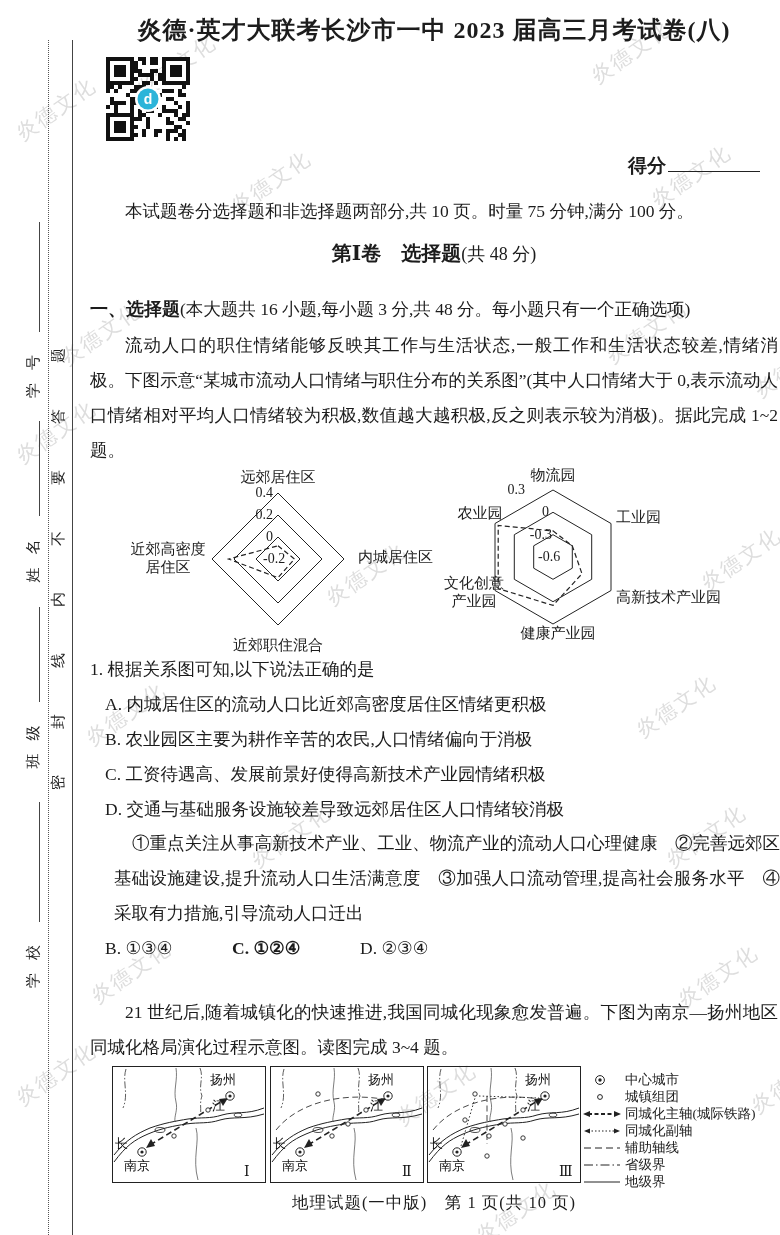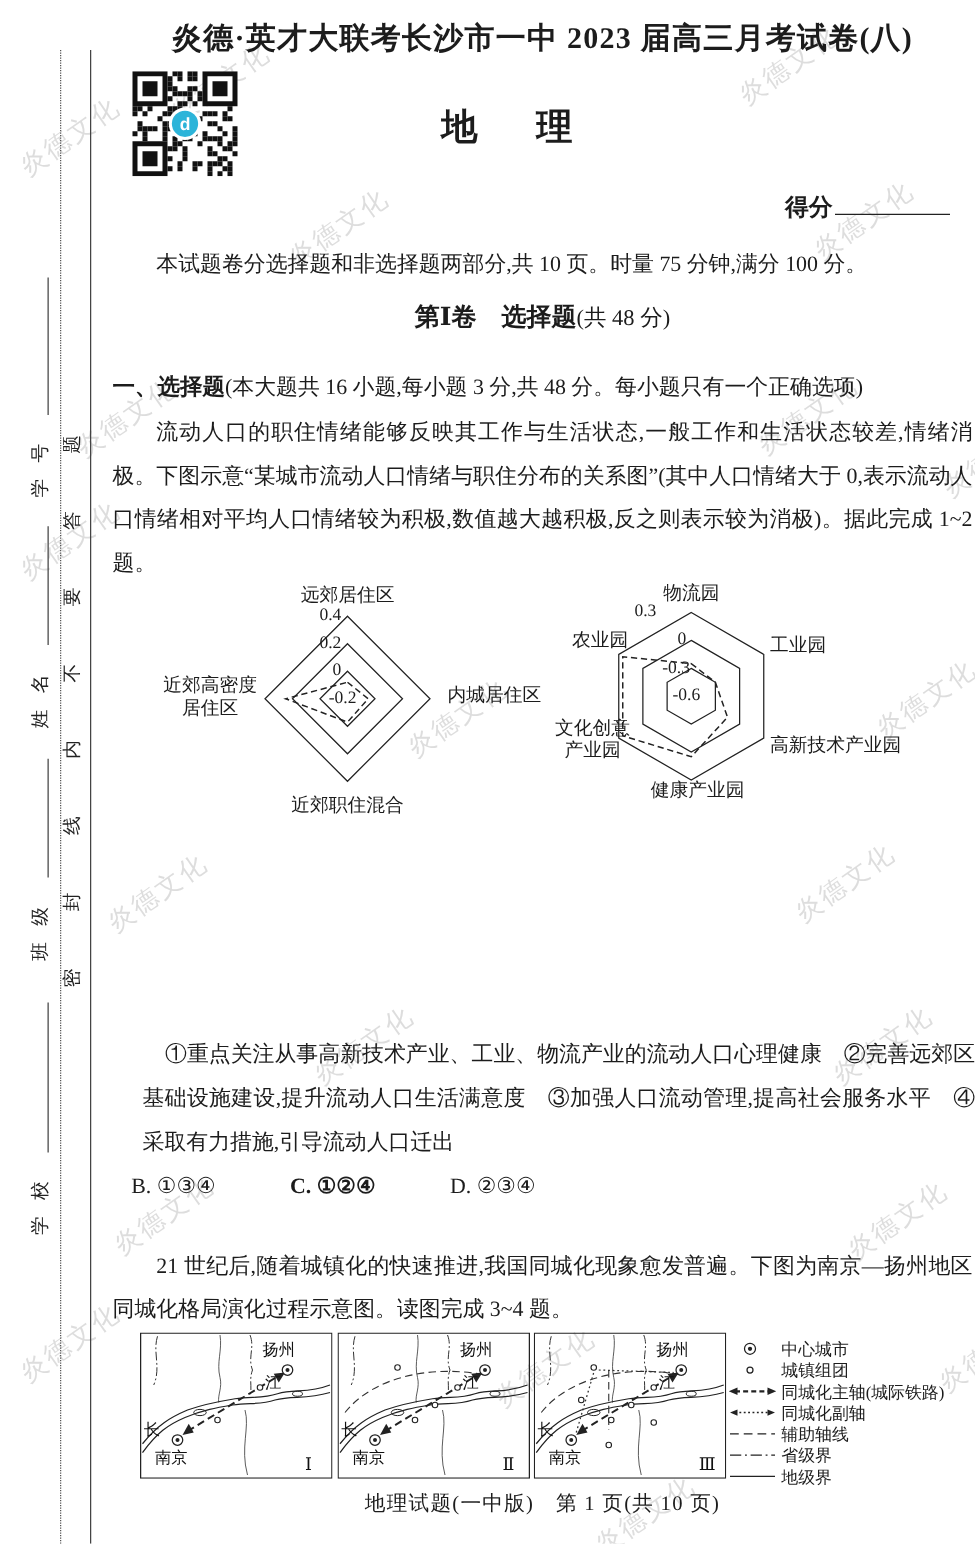--- a/index.html
+++ b/index.html
@@ -41,21 +41,21 @@
   .qitems{margin-left:24px;text-indent:18px;text-align:justify}
   .optrow{display:flex;margin-left:15px}
   .optrow span{display:inline-block}
   
   .chartbox{position:absolute}
   .chart-label{position:absolute;font-size:15px;font-weight:normal;line-height:18px;white-space:nowrap}
   .tick{position:absolute;font-size:14px;white-space:nowrap}
   
   .map-panel{position:absolute}
   .legend{position:absolute;left:582px;top:1071px}
-  .legend .row{display:flex;height:17px}
+  .legend .row{display:flex;align-items:center;height:17px}
   .legend .lab{font-size:13.5px;margin-left:3px;white-space:nowrap}
   .footer{left:90px;top:1192px;width:688px;text-align:center;font-size:16.5px;letter-spacing:1px}
 </style>
 </head>
 <body>
 
 <div class="page">
 
   <div id="watermarks">
       <div class="wm" style="left: 130px; top: 52px;">炎德文化</div>
@@ -221,21 +221,20 @@
         <rect x="60" y="4" width="20" height="20" fill="#fff"></rect>
         <rect x="64" y="8" width="12" height="12" fill="#111"></rect>
         <rect x="0" y="56" width="28" height="28" fill="#111"></rect>
         <rect x="4" y="60" width="20" height="20" fill="#fff"></rect>
         <rect x="8" y="64" width="12" height="12" fill="#111"></rect>
         <circle cx="42" cy="42" r="13" fill="#fff"></circle>
         <circle cx="42" cy="42" r="10.5" fill="#2cb4d9"></circle>
         <text x="42" y="47" text-anchor="middle" font-size="14" font-weight="bold" fill="#fff" font-family="&quot;Liberation Sans&quot;,sans-serif">d</text>
       </svg>
   </div>
-  <div class="abs subject">地　理</div>
   <div class="abs score">
     <span>得分</span><span class="score-blank"></span>
   </div>
   <p class="abs intro">本试题卷分选择题和非选择题两部分,共 10 页。时量 75 分钟,满分 100 分。</p>
 
   <div class="abs sec-head">
     <b>第Ⅰ卷　选择题</b><span>(共 48 分)</span>
   </div>
 
   <p class="abs instruction">
@@ -256,20 +255,29 @@
   <div id="chart2" class="chartbox" style="left:430px;top:462px;width:350px;height:200px"><svg width="350" height="200">
         <polygon points="123.0,28.0 181.0,61.5 181.0,128.5 123.0,162.0 65.0,128.5 65.0,61.5" fill="none" stroke="#222" stroke-width="1"></polygon>
         <polygon points="123.0,50.3 161.7,72.7 161.7,117.3 123.0,139.7 84.3,117.3 84.3,72.7" fill="none" stroke="#222" stroke-width="1"></polygon>
         <polygon points="123.0,72.7 142.3,83.8 142.3,106.2 123.0,117.3 103.7,106.2 103.7,83.8" fill="none" stroke="#222" stroke-width="1"></polygon>
         <polygon points="123.0,68.9 142.3,83.8 152.0,111.8 123.0,143.4 68.2,126.6 68.2,63.4" fill="none" stroke="#222" stroke-width="1.2" stroke-dasharray="5,3"></polygon>
       </svg><span class="tick" style="left: 95px; top: 20px; transform: translateX(-100%);">0.3</span><span class="tick" style="left: 119px; top: 42.3333px; transform: translateX(-100%);">0</span><span class="tick" style="left: 122px; top: 64.6667px; transform: translateX(-100%);">-0.3</span><span class="tick" style="left: 108px; top: 87px;">-0.6</span><div class="chart-label" style="left: 123px; top: 4px; transform: translateX(-50%);">物流园</div><div class="chart-label" style="left: 186px; top: 46px;">工业园</div><div class="chart-label" style="left: 186px; top: 126px;">高新技术产业园</div><div class="chart-label" style="left: 128px; top: 162px; transform: translateX(-50%);">健康产业园</div><div class="chart-label" style="text-align: center; left: 44px; top: 112px; transform: translateX(-50%);">
         <div>文化创意</div>
         <div>产业园</div>
       </div><div class="chart-label" style="left: 50px; top: 42px; transform: translateX(-50%);">农业园</div></div>
 
+  <div class="qblock" style="left:90px;top:652px">
+    <div class="qstem">1. 根据关系图可知,以下说法正确的是</div>
+    <div class="qopts" id="q1-opts">
+        <div>A. 内城居住区的流动人口比近郊高密度居住区情绪更积极</div>
+        <div>B. 农业园区主要为耕作辛苦的农民,人口情绪偏向于消极</div>
+        <div>C. 工资待遇高、发展前景好使得高新技术产业园情绪积极</div>
+        <div>D. 交通与基础服务设施较差导致远郊居住区人口情绪较消极</div>
+      </div>
+  </div>
 
   <div class="qblock" style="left:90px;top:826px">
     <div class="qitems">①重点关注从事高新技术产业、工业、物流产业的流动人口心理健康　②完善远郊区基础设施建设,提升流动人口生活满意度　③加强人口流动管理,提高社会服务水平　④采取有力措施,引导流动人口迁出</div>
     <div class="optrow" id="q2-opts">
         <span style="width: 127px;">B. ①③④</span>
         <span style="width: 128px; font-weight: bold;">C. ①②④</span>
         <span>D. ②③④</span>
       </div>
   </div>
 

